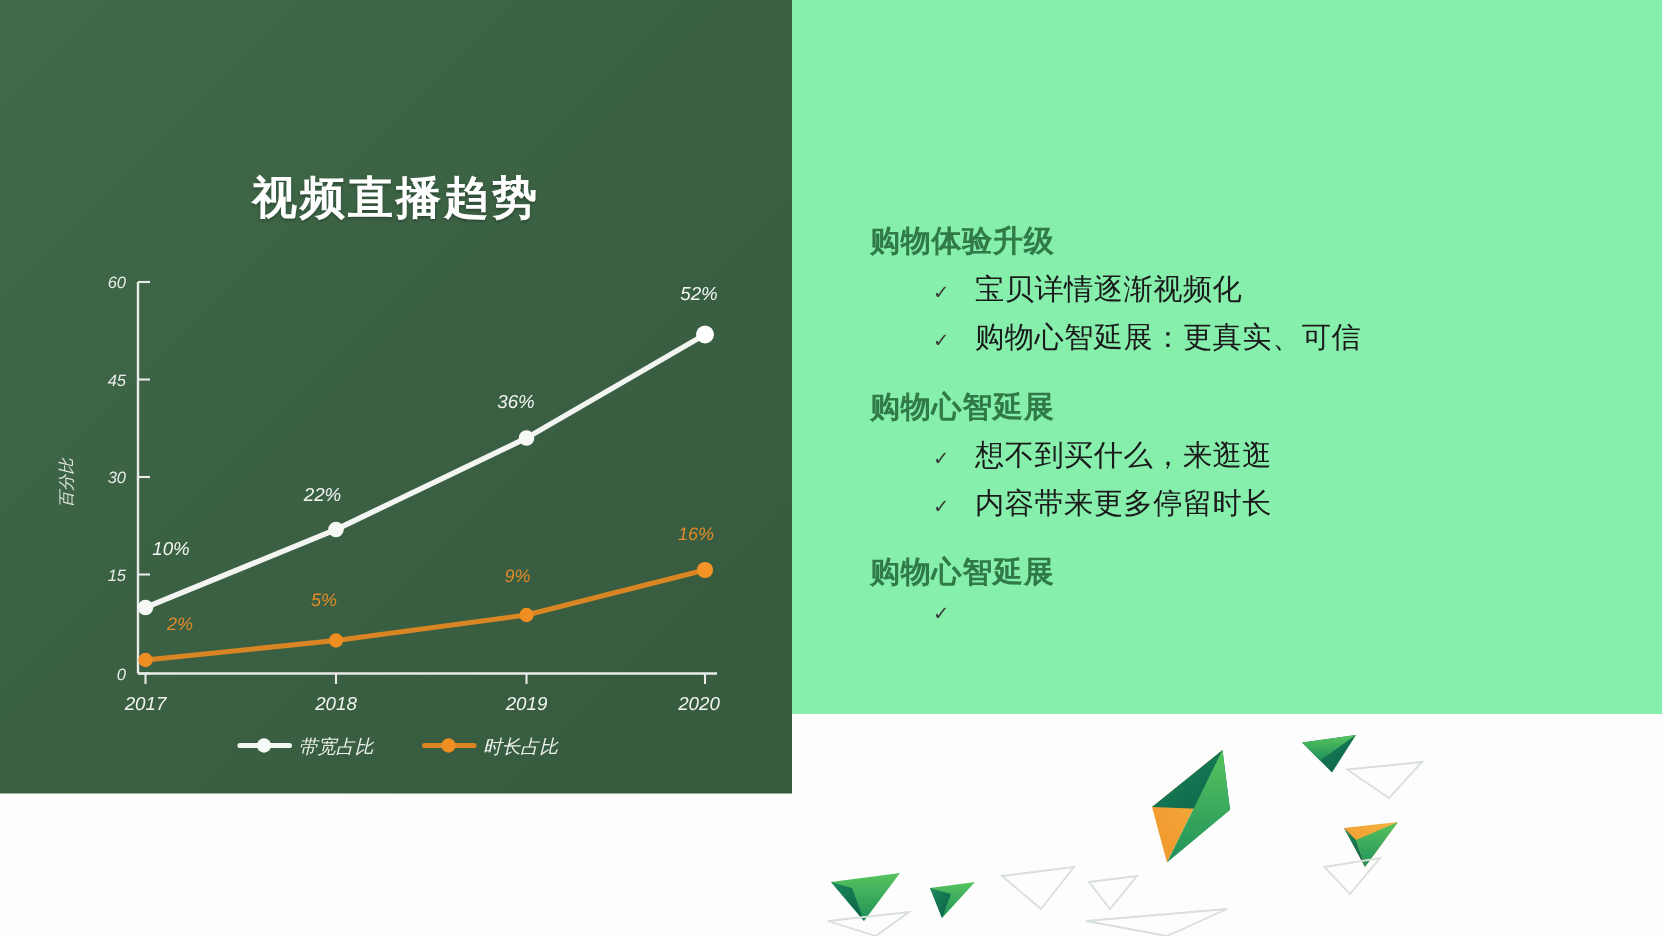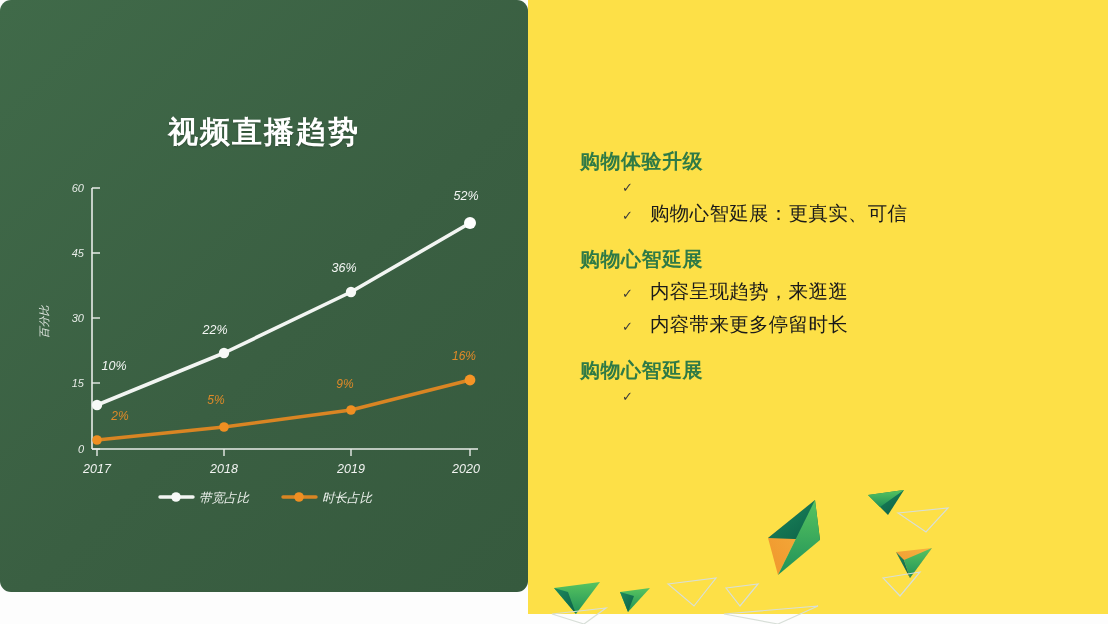--- a/index.html
+++ b/index.html
@@ -19,25 +19,24 @@
   #slide-root {
     position: absolute;
     inset: 0;
     background: #fdfdfd;
   }
   #left-panel {
     position: absolute;
     left: 0;
     top: 0;
     width: 528px;
-    height: 592px;
+    height: 529px;
     background: #3c6244;
     background: linear-gradient(135deg, #406a49 0%, #3a5f42 55%, #365a3e 100%);
     overflow: hidden;
-    border-radius: 11px;
   }
   #chart-title {
     position: absolute;
     left: 0;
     top: 112px;
     width: 528px;
     text-align: center;
     color: #ffffff;
     font-size: 30px;
     font-weight: bold;
@@ -92,22 +91,22 @@
     font-size: 12.5px;
     font-family: "Liberation Sans", sans-serif;
   }
 
   
   #right-panel {
     position: absolute;
     left: 528px;
     top: 0;
     width: 580px;
-    height: 614px;
-    background: #fde047;
+    height: 476px;
+    background: #86efac;
   }
   #content-block {
     position: absolute;
     left: 52px;
     top: 148px;
     width: 500px;
   }
   .section-heading {
     color: #2f7a46;
     font-size: 20px;
@@ -242,32 +241,33 @@
   </div>
 
   <div id="right-panel">
 
     <div id="content-block">
 
       <h2 class="section-heading">购物体验升级</h2>
       <ul class="bullet-list">
         <li class="bullet-item">
           <span class="bullet-check">✓</span>
+          <span class="bullet-text">宝贝详情逐渐视频化</span>
         </li>
         <li class="bullet-item">
           <span class="bullet-check">✓</span>
           <span class="bullet-text">购物心智延展：更真实、可信</span>
         </li>
       </ul>
 
       <h2 class="section-heading tight">购物心智延展</h2>
       <ul class="bullet-list">
         <li class="bullet-item">
           <span class="bullet-check">✓</span>
-          <span class="bullet-text">内容呈现趋势，来逛逛</span>
+          <span class="bullet-text">想不到买什么，来逛逛</span>
         </li>
         <li class="bullet-item">
           <span class="bullet-check">✓</span>
           <span class="bullet-text">内容带来更多停留时长</span>
         </li>
       </ul>
 
       <h2 class="section-heading tight">购物心智延展</h2>
       <ul class="bullet-list">
         <li class="bullet-item">

